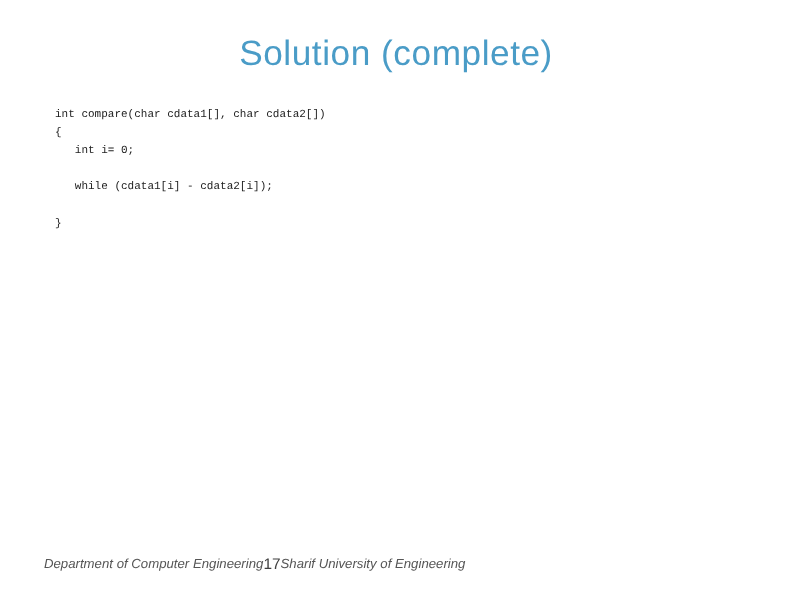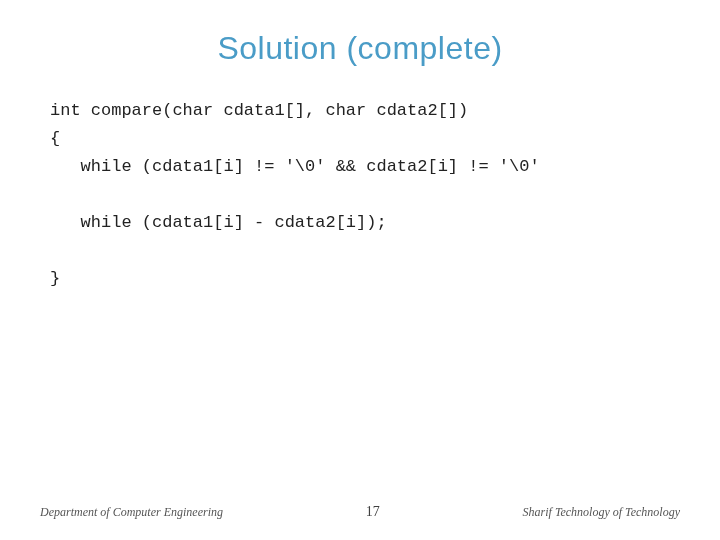--- a/index.html
+++ b/index.html
@@ -30,41 +30,39 @@
       text-align: center;
       font-size: 32px;
       font-weight: 300;
       color: #4a9cc7;
       margin-bottom: 30px;
       letter-spacing: 0.5px;
     }
 
     .code-block {
       font-family: 'Courier New', Courier, monospace;
-      font-size: 17px;
+      font-size: 10px;
       line-height: 1.65;
       color: #222222;
       flex: 1;
       padding-left: 10px;
     }
 
     .code-line {
       white-space: pre;
       display: block;
     }
 
     .footer {
       display: flex;
-      justify-content: space-between;
       align-items: center;
       border-top: none;
       padding-top: 8px;
       font-size: 12px;
       color: #555555;
-      font-family: Liberation Serif, serif;
     }
 
     .footer-left {
       font-style: italic;
     }
 
     .footer-center {
       font-size: 14px;
       color: #404040;
       font-weight: 500;
@@ -76,25 +74,25 @@
   </style>
 </head>
 <body>
 
 <div class="slide">
   <h1 class="slide-title">Solution (complete)</h1>
 
   <div class="code-block">
     <span class="code-line">int compare(char cdata1[], char cdata2[])</span>
     <span class="code-line">{</span>
-    <span class="code-line">   while (cdata1[i] != '\0' &amp;&amp; cdata2[i] != '\0'</span>
+    <span class="code-line">   int i= 0;</span>
     <span class="code-line">&nbsp;</span>
     <span class="code-line">   while (cdata1[i] - cdata2[i]);</span>
     <span class="code-line">&nbsp;</span>
     <span class="code-line">}</span>
   </div>
 
   <div class="footer">
     <span class="footer-left">Department of Computer Engineering</span>
     <span class="footer-center">17</span>
-    <span class="footer-right">Sharif Technology of Technology</span>
+    <span class="footer-right">Sharif University of Engineering</span>
   </div>
 </div>
 
 </body></html>

